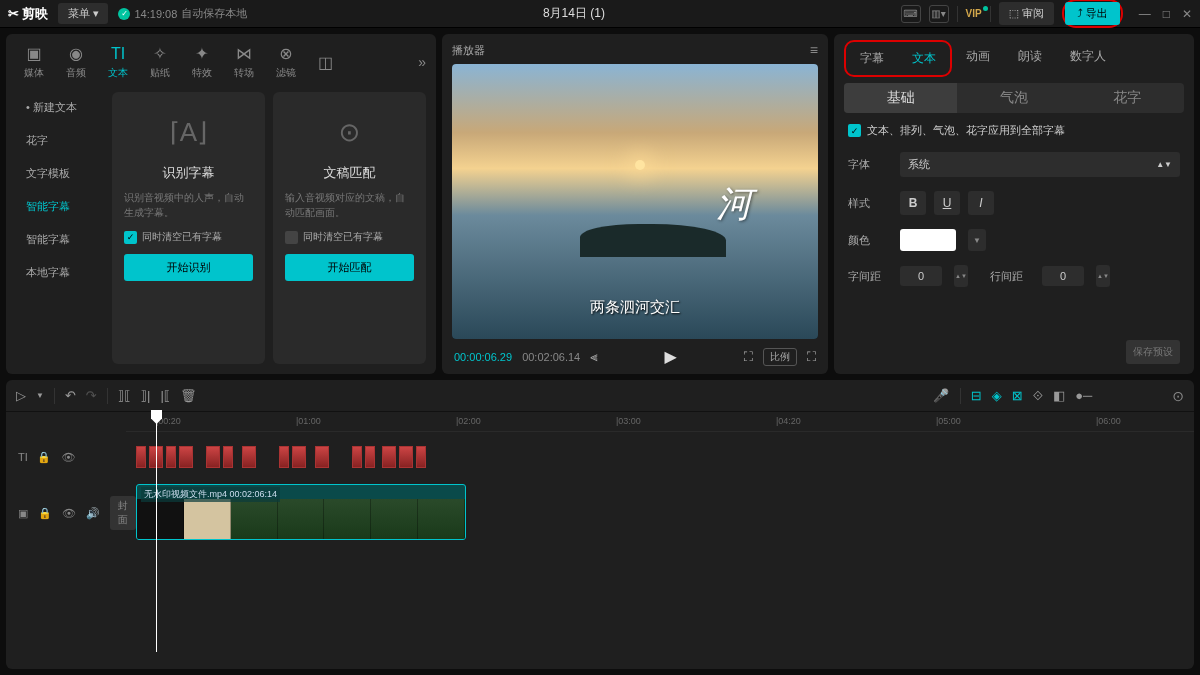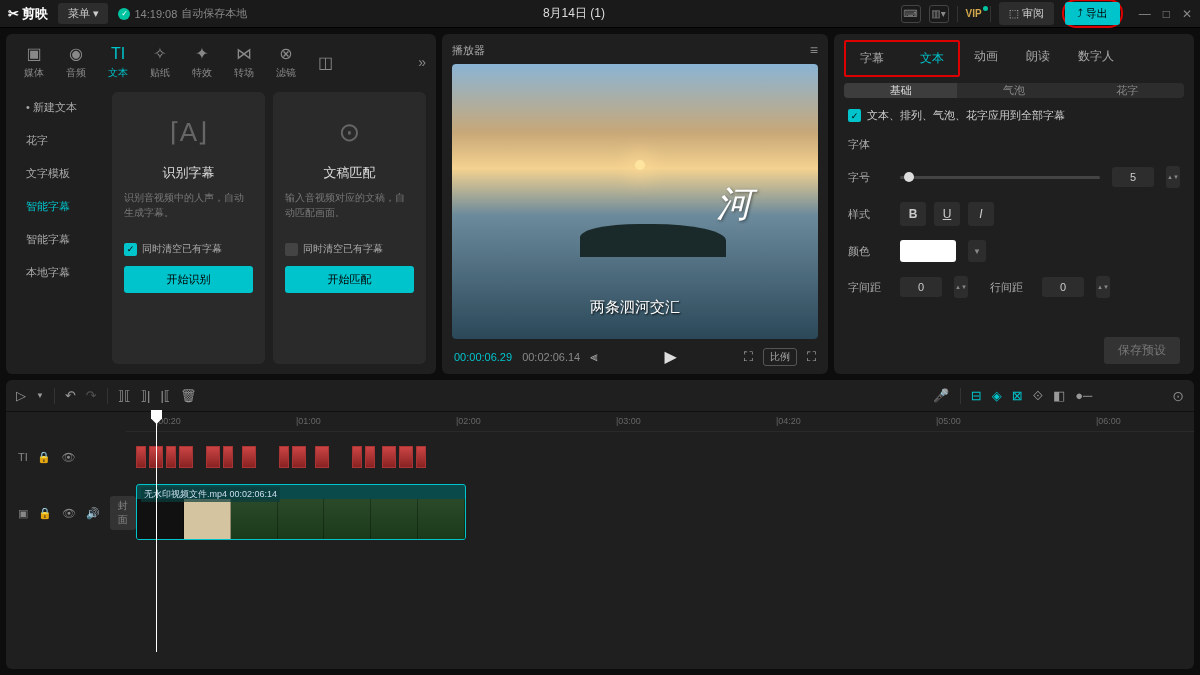--- a/index.html
+++ b/index.html
@@ -28,21 +28,21 @@
 .lp-tab .ico { font-size:16px; }
 .lp-more { color:#888; font-size:14px; margin-left:auto; cursor:pointer; }
 .lp-body { display:flex; flex:1; padding:6px 10px 10px; gap:8px; }
 .lp-side { width:88px; display:flex; flex-direction:column; gap:2px; }
 .lp-side-item { padding:8px 10px; color:#aaa; font-size:11px; cursor:pointer; border-radius:3px; }
 .lp-side-item.sel { color:#00c4cc; }
 .lp-cards { flex:1; display:flex; gap:8px; }
 .card { flex:1; background:#2a2a2a; border-radius:6px; padding:16px 12px 12px; display:flex; flex-direction:column; align-items:center; }
 .card-ico { width:48px; height:48px; display:flex; align-items:center; justify-content:center; color:#666; font-size:26px; margin-bottom:8px; }
 .card-ttl { color:#ddd; font-size:13px; margin-bottom:8px; }
-.card-desc { color:#777; font-size:10px; line-height:1.5; text-align:left; width:100%; margin-bottom:22px; min-height:30px; }
+.card-desc { color:#777; font-size:10px; line-height:1.5; text-align:left; width:100%; margin-bottom:10px; min-height:30px; }
 .chk { display:flex; align-items:center; gap:5px; font-size:10px; color:#aaa; width:100%; margin-bottom:10px; }
 .chk-box { width:13px; height:13px; border-radius:2px; display:flex; align-items:center; justify-content:center; font-size:9px; }
 .chk-on { background:#00c4cc; color:#000; }
 .chk-off { background:#444; }
 .card-btn { width:100%; background:#00c4cc; border:none; color:#000; padding:6px; border-radius:3px; font-size:11px; cursor:pointer; }
 .mp { flex:1; display:flex; flex-direction:column; padding:8px 10px; }
 .mp-hdr { display:flex; align-items:center; color:#aaa; font-size:11px; margin-bottom:6px; }
 .mp-menu { margin-left:auto; color:#888; cursor:pointer; font-size:14px; }
 .preview { flex:1; background:#000; border-radius:4px; position:relative; overflow:hidden; }
 .prev-img { width:100%; height:100%; background:linear-gradient(to bottom,#8ab4d4 0%,#c8a878 25%,#f4d290 38%,#6b8a9c 55%,#2a4858 100%); position:relative; }
@@ -52,38 +52,38 @@
 .ov-sub { position:absolute; bottom:8%; left:50%; transform:translateX(-50%); color:#fff; font-size:15px; text-shadow:1px 1px 2px #000; }
 .mp-ctrl { display:flex; align-items:center; padding:8px 2px 0; gap:10px; color:#888; font-size:11px; }
 .tc-cur { color:#00c4cc; }
 .mp-ctrl .sp { flex:1; }
 .mp-ico { cursor:pointer; font-size:13px; color:#aaa; }
 .ratio-btn { border:1px solid #555; padding:1px 6px; border-radius:3px; font-size:10px; color:#aaa; cursor:pointer; }
 .rp { width:360px; display:flex; flex-direction:column; }
 .rp-tabs { display:flex; padding:6px 10px 0; gap:0; }
 .rp-tab { padding:8px 14px; color:#aaa; font-size:12px; cursor:pointer; }
 .rp-tab.act { color:#00c4cc; }
-.rp-tabs-box { border:2px solid #d00; display:flex; border-radius:2px;gap:8px; }
+.rp-tabs-box { border:2px solid #d00; display:flex; border-radius:10px; }
 .rp-sub { display:flex; margin:6px 10px 0; background:#2d2d2d; border-radius:4px; overflow:hidden; }
-.rp-sub-item { flex:1; text-align:center; color:#888; font-size:11px; cursor:pointer; }
+.rp-sub-item { flex:1; text-align:center; padding:6px; color:#888; font-size:14px; cursor:pointer; }
 .rp-sub-item.act { background:#3d3d3d; color:#ddd; }
 .rp-body { padding:10px 14px; flex:1; display:flex; flex-direction:column; gap:14px; }
 .rp-chk { display:flex; align-items:center; gap:6px; font-size:11px; color:#ccc; }
 .rp-row { display:flex; align-items:center; gap:12px; }
 .rp-lbl { width:40px; color:#aaa; font-size:11px; }
 .rp-sel { flex:1; background:#2d2d2d; border:none; color:#ccc; padding:5px 8px; border-radius:3px; font-size:11px; display:flex; justify-content:space-between; align-items:center; cursor:pointer; }
 .rp-sld { flex:1; height:3px; background:#444; border-radius:2px; position:relative; }
 .rp-sld-h { position:absolute; left:2%; top:-4px; width:10px; height:10px; background:#ddd; border-radius:50%; }
 .rp-num { width:42px; background:#2d2d2d; border:none; color:#ccc; padding:4px; text-align:center; border-radius:3px; font-size:11px; }
 .rp-spin { width:14px; height:22px; background:#2d2d2d; border-radius:3px; display:flex; flex-direction:column; color:#888; font-size:6px; align-items:center; justify-content:center; cursor:pointer; }
 .sty-btns { display:flex; gap:8px; }
 .sty-btn { width:26px; height:24px; background:#2d2d2d; border-radius:3px; display:flex; align-items:center; justify-content:center; color:#ccc; font-size:12px; cursor:pointer; }
 .clr-sw { width:56px; height:22px; background:#fff; border-radius:3px; cursor:pointer; }
 .clr-dd { width:18px; height:22px; background:#2d2d2d; border-radius:3px; display:flex; align-items:center; justify-content:center; color:#888; font-size:8px; cursor:pointer; }
-.rp-save { align-self:flex-end; background:#333; border:none; color:#777; padding:5px 14px; border-radius:3px; font-size:12px; cursor:pointer; margin-top:auto; }
+.rp-save { align-self:flex-end; background:#333; border:none; color:#777; padding:5px 7px; border-radius:3px; font-size:10px; cursor:pointer; margin-top:auto; }
 .tl { height:289px; background:#1f1f1f; margin:0 6px 6px; border-radius:6px; display:flex; flex-direction:column; }
 .tl-bar { height:32px; display:flex; align-items:center; padding:0 10px; gap:10px; border-bottom:1px solid #111; }
 .tl-ico { color:#999; font-size:13px; cursor:pointer; }
 .tl-ico.hl { color:#00c4cc; }
 .tl-sep { width:1px; height:16px; background:#333; }
 .tl-sp { flex:1; }
 .tl-mag { color:#888; font-size:14px; cursor:pointer; }
 .tl-ruler { height:20px; position:relative; margin-left:120px; color:#666; font-size:9px; border-bottom:1px solid #2a2a2a; }
 .tl-ruler span { position:absolute; top:4px; }
 .tl-ph { position:absolute; left:30px; top:0; width:1px; height:240px; background:#fff; z-index:5; }
@@ -245,28 +245,24 @@
       <div class="rp-sub-item">气泡</div>
       <div class="rp-sub-item">花字</div>
     </div>
     <div class="rp-body">
       <div class="rp-chk">
         <span class="chk-box chk-on">✓</span>
         <span>文本、排列、气泡、花字应用到全部字幕</span>
       </div>
       <div class="rp-row">
         <span class="rp-lbl">字体</span>
-      </div>
-      <div class="rp-row">
-        <span class="rp-lbl">字号</span>
-        <div class="rp-sld">
-            <div class="rp-sld-h"></div>
+        <div class="rp-sel">
+            <span>系统</span>
+            <span style="font-size:8px">▲▼</span>
           </div>
-        <input class="rp-num" value="5" style="">
-        <div class="rp-spin">▲▼</div>
       </div>
       <div class="rp-row">
         <span class="rp-lbl">样式</span>
         <div class="sty-btns">
           <div class="sty-btn">
               <b>B</b>
             </div>
           <div class="sty-btn">
               <u>U</u>
             </div>

